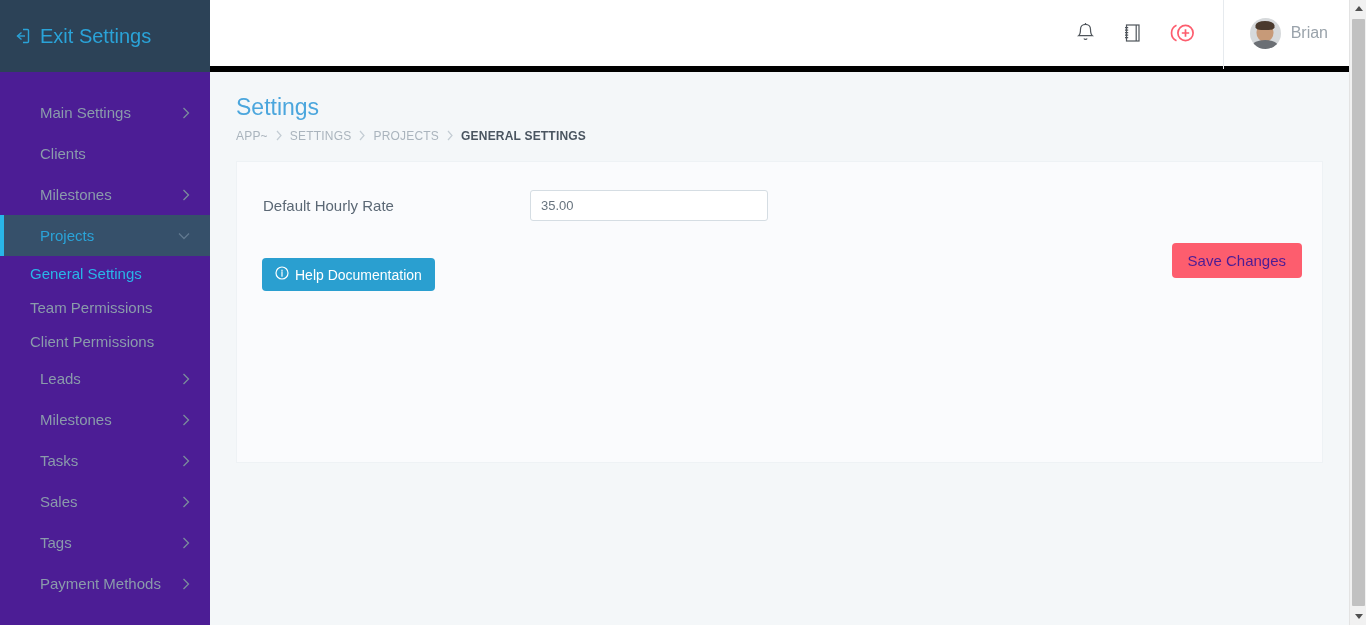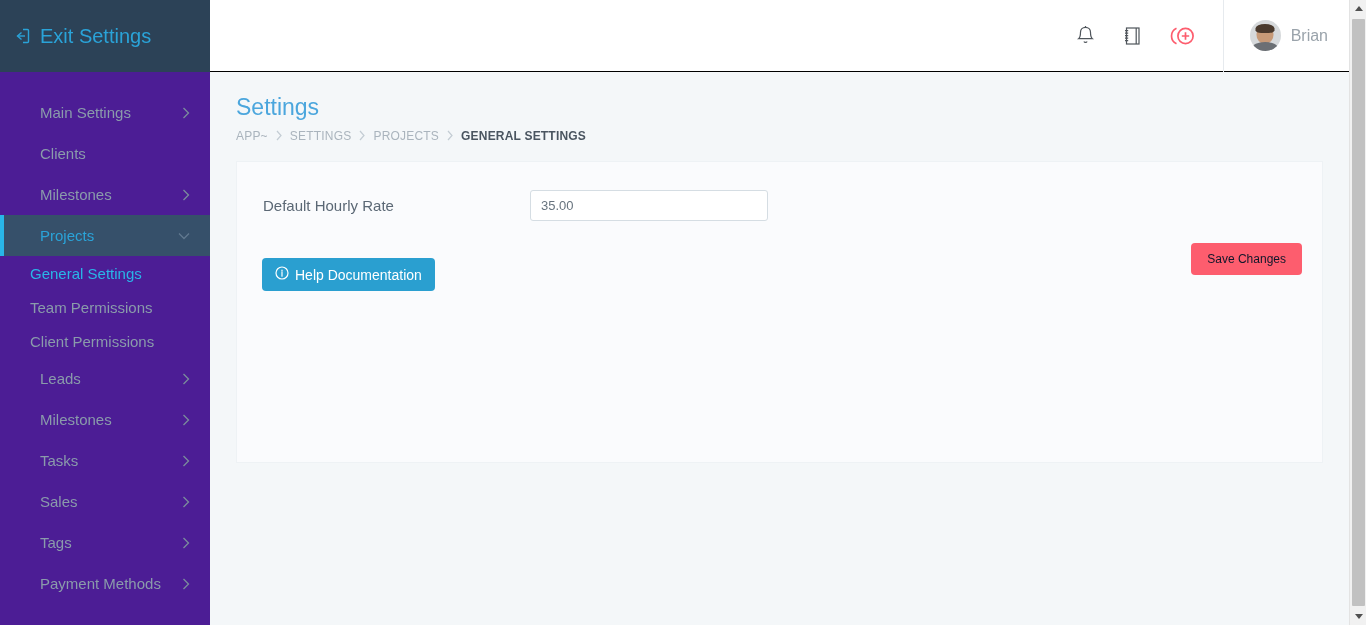--- a/index.html
+++ b/index.html
@@ -93,21 +93,21 @@
     flex-direction: column;
     background: #f4f7f9;
     position: relative;
   }
   .topbar {
     height: 72px;
     background: #ffffff;
     display: flex;
     align-items: center;
     justify-content: flex-end;
-    border-bottom: 1px solid #000000;
+    border-bottom: 6px solid #000000;
     flex: 0 0 72px;
   }
   .topbar-icons {
     display: flex;
     align-items: center;
     gap: 26px;
     padding-right: 26px;
     height: 72px;
   }
   .topbar-icon { cursor: pointer; display: flex; align-items: center; }
@@ -205,25 +205,25 @@
     color: #67737e;
     padding: 0 10px;
     font-family: "Liberation Sans", sans-serif;
     outline: none;
   }
   .save-btn {
     position: absolute;
     right: 20px;
     top: 81px;
     background: #fd5d6e;
-    color: #0f172a;
+    color: #4c1d95;
     border: none;
     border-radius: 4px;
     padding: 9px 16px;
-    font-size: 12px;
+    font-size: 15px;
     cursor: pointer;
     font-family: "Liberation Sans", sans-serif;
   }
   .help-btn {
     position: absolute;
     left: 25px;
     top: 96px;
     background: #2a9fd0;
     color: #ffffff;
     border: none;

